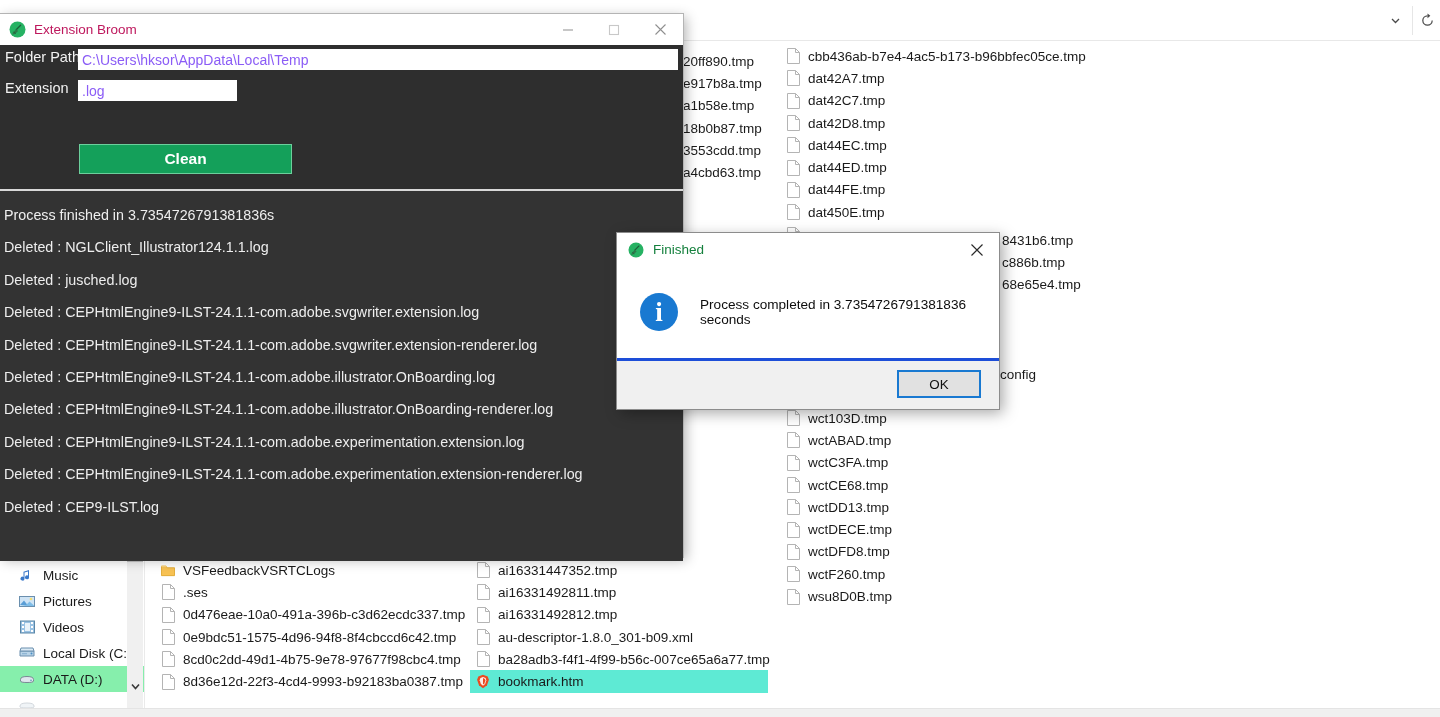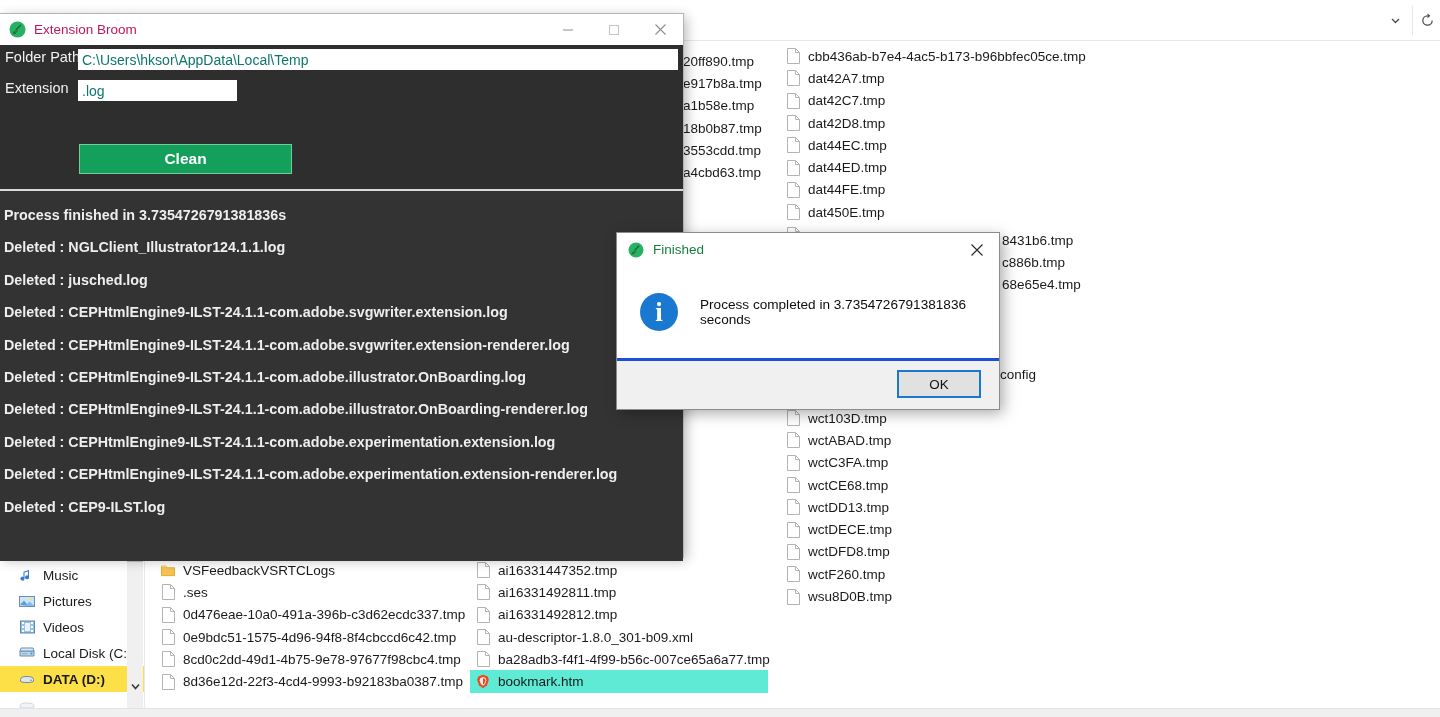--- a/index.html
+++ b/index.html
@@ -47,21 +47,21 @@
     overflow: hidden;
   }
   .nav-item {
     position: relative;
     height: 26px;
     display: flex; align-items: center;
     padding-left: 18px;
     font-size: 13.5px; color: #1a1a1a;
     white-space: nowrap;
   }
-  .nav-item.selected { background: #fde047; font-weight: bold; }
+  .nav-item.selected { background: #86efac; }
   .nav-ico {
     width: 18px; height: 16px; margin-right: 7px;
     flex: 0 0 18px;
     display: flex; align-items: center; justify-content: center;
   }
   .nav-ico svg { display: block; }
 
   .nav-scrollbar {
     position: absolute; left: 127px; top: 41px; width: 16px; height: 676px;
     background: #f0f0f0;
@@ -148,21 +148,21 @@
     width: 78px; flex: 0 0 78px;
     padding-left: 5px;
     font-size: 14.5px; color: #f2f2f2;
     white-space: nowrap;
   }
   .form-input {
     height: 21px;
     background: #ffffff;
     border: 1px solid #ffffff;
     font-family: "Liberation Sans", sans-serif;
-    font-size: 14px; color: #0f766e;
+    font-size: 14px; color: #8b5cf6;
     padding: 0 3px;
     outline: none;
   }
   #folder-path-input { width: 600px; }
   #extension-input { width: 159px; }
 
   .clean-btn {
     position: absolute; left: 79px; top: 95px;
     width: 213px; height: 30px;
     background: #14a05a;
@@ -173,21 +173,20 @@
     cursor: pointer;
   }
 
   .log-area {
     position: absolute; left: 0; top: 140px;
     width: 683px; height: 372px;
     background: #333333;
     border-top: 2px solid #d8d8d8;
     overflow: hidden;
     padding: 14px 0 0 4px;
-    font-weight: bold;
   }
   .log-line {
     font-size: 14.3px; color: #eeeeee;
     height: 32.4px;
     line-height: 20px;
     white-space: nowrap;
   }
 
   
   #dialog {

